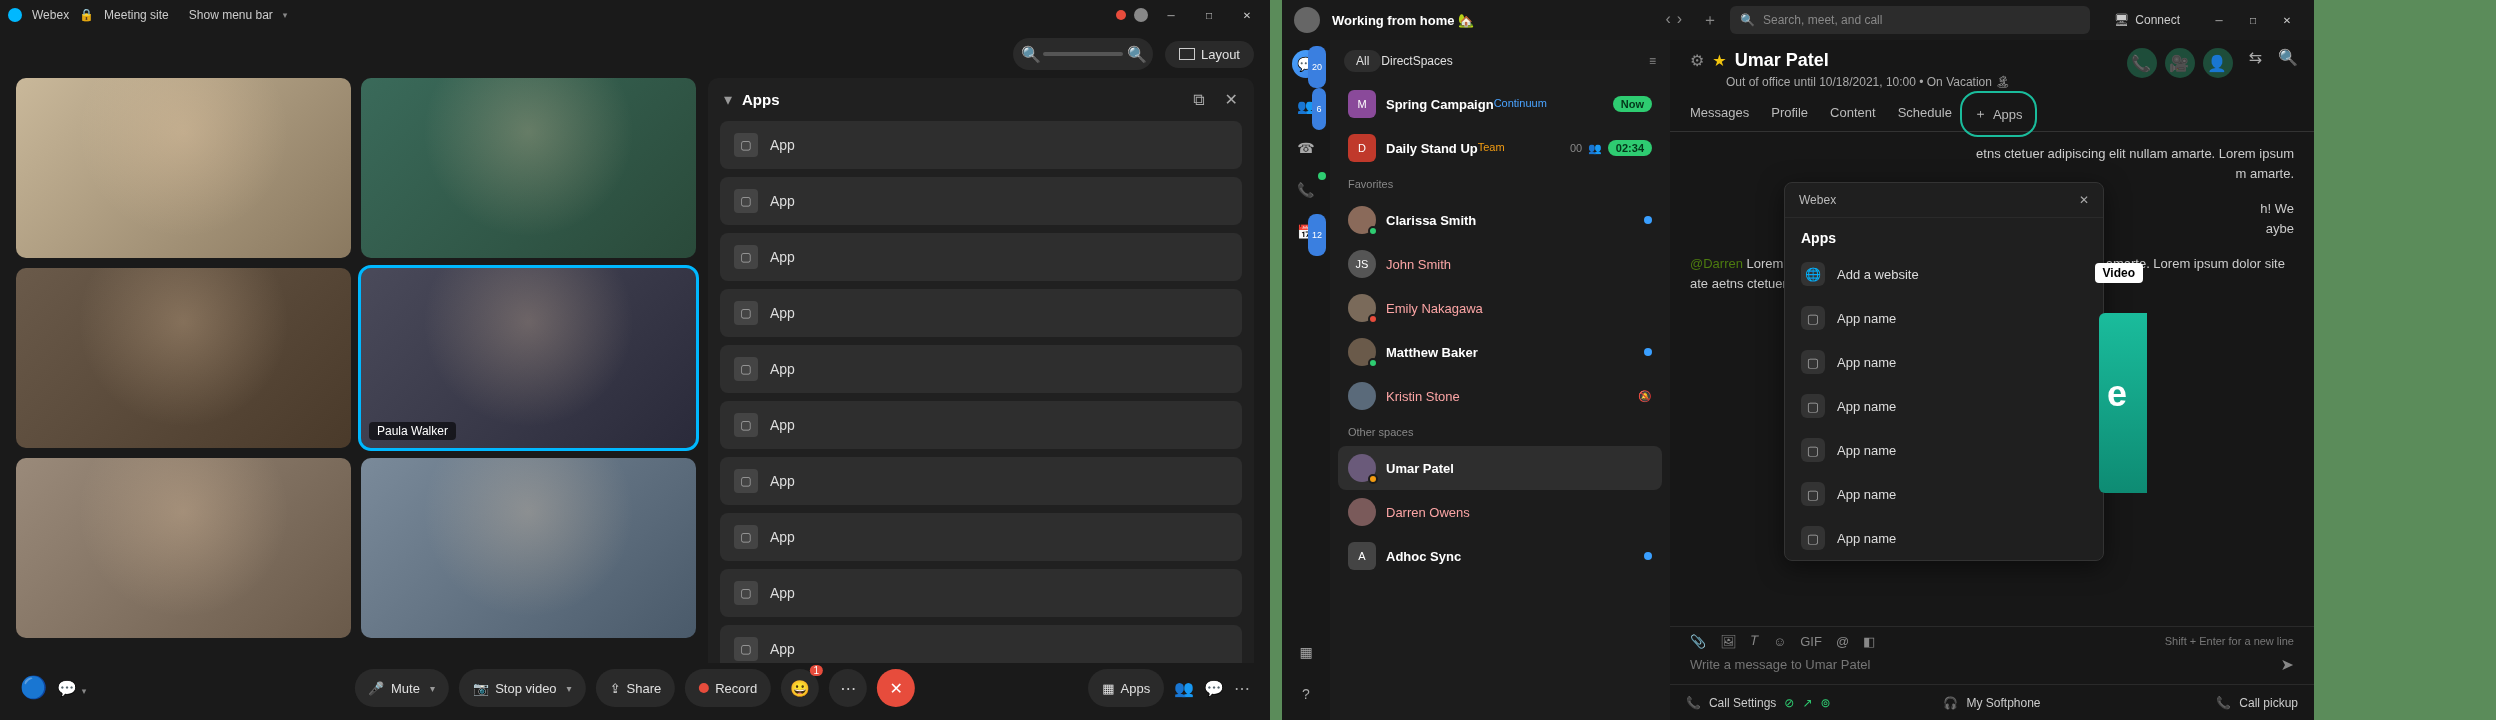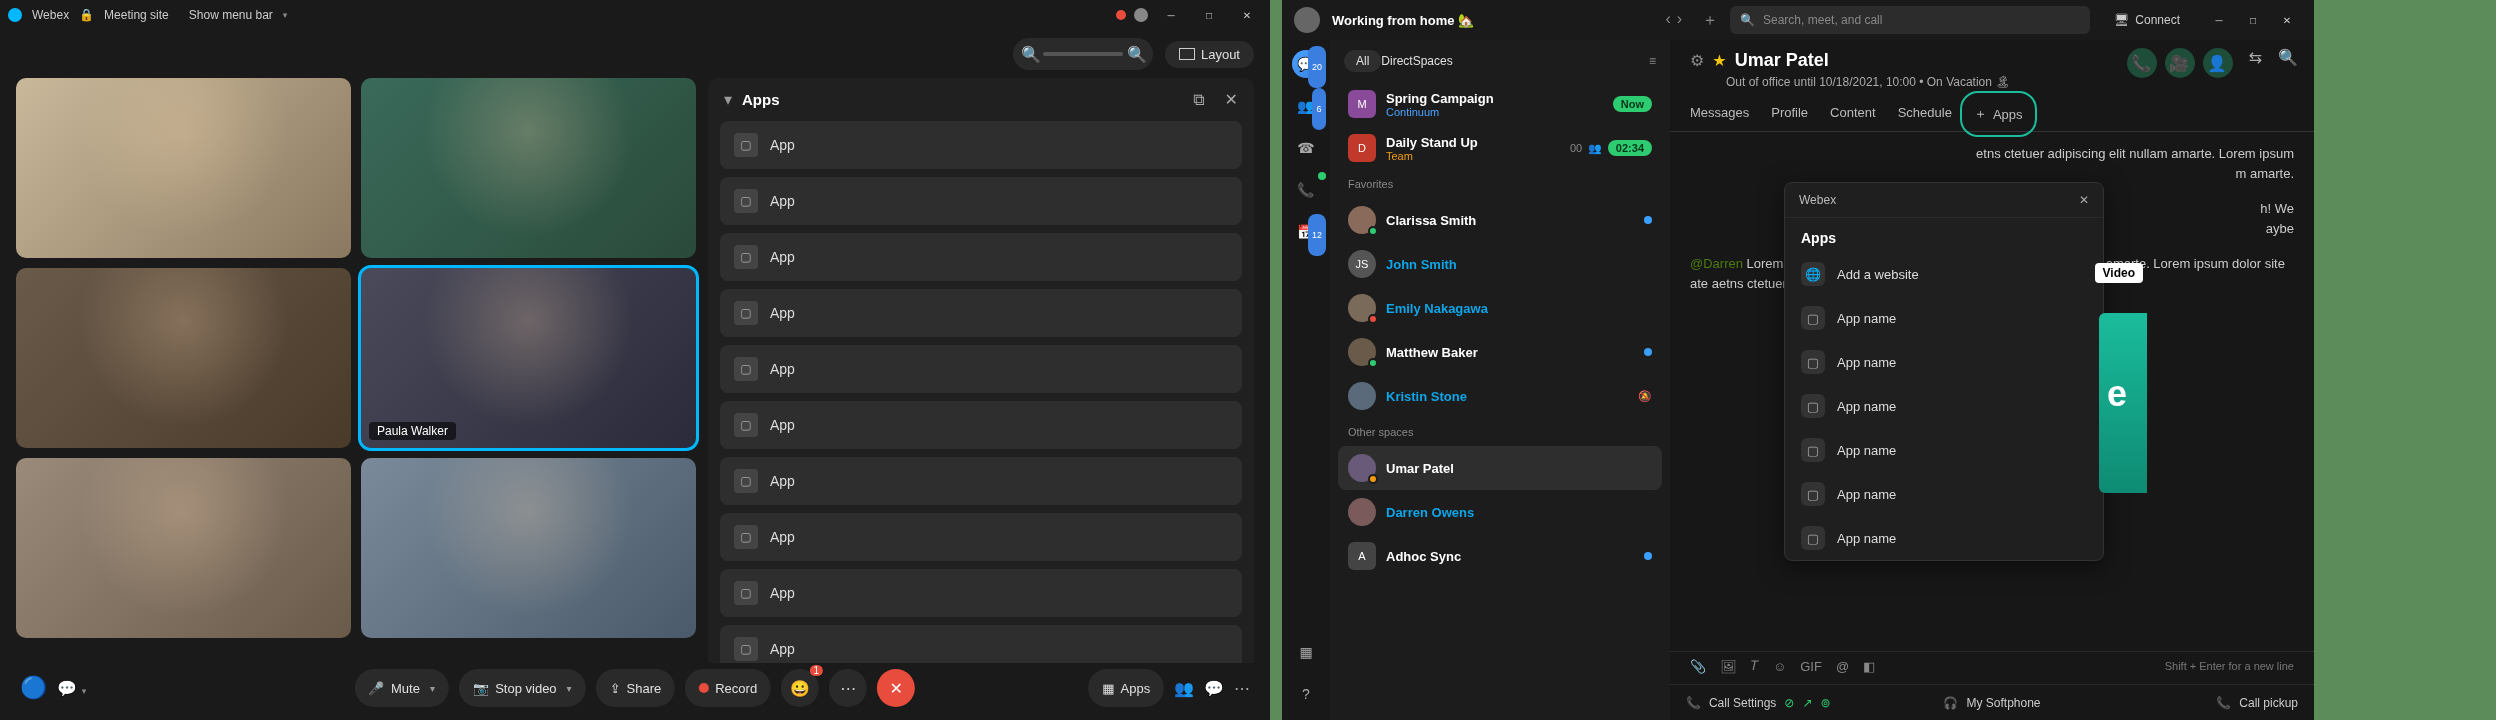--- a/index.html
+++ b/index.html
@@ -74,22 +74,22 @@
 .filter-pill{background:#2e2e2e;border-radius:12px;padding:4px 12px}
 .filter-row .opts{margin-left:auto;color:#888}
 .space-list{flex:1;overflow-y:auto;padding:0 8px}
 .section-lbl{font-size:11px;color:#888;padding:8px 10px}
 .space-item{display:flex;align-items:center;gap:10px;padding:8px 10px;border-radius:8px;position:relative}
 .space-item.selected{background:#2e2e2e}
 .sp-av{width:28px;height:28px;border-radius:14px;background:#555;display:flex;align-items:center;justify-content:center;font-size:11px;color:#fff;position:relative;flex-shrink:0}
 .sp-av.sq{border-radius:6px}
 .presence{position:absolute;bottom:-2px;right:-2px;width:10px;height:10px;border-radius:5px;border:2px solid #1c1c1c}
 .presence.grn{background:#2ecc71}.presence.red{background:#e74c3c}.presence.orn{background:#f39c12}
-.sp-txt{display:flex;flex-direction:column;min-width:0}
-.sp-name{font-size:13px;color:#0ea5e9;font-weight:700}
+.sp-txt{display:flex;flex-direction:row;min-width:0}
+.sp-name{font-size:13px;color:#fca5a5;font-weight:400}
 .sp-name.bold{font-weight:700;color:#fff}
 .sp-sub{font-size:11px;color:#4aa3ff}
 .sp-sub.orn{color:#f39c12}
 .sp-meta{margin-left:auto;display:flex;align-items:center;gap:6px;font-size:11px;color:#888}
 .now-pill{background:#2ecc71;color:#04361a;font-size:11px;padding:2px 8px;border-radius:10px;font-weight:600}
 .time-pill{background:#2ecc71;color:#04361a;font-size:11px;padding:2px 8px;border-radius:10px;font-weight:600}
 .blue-dot{width:8px;height:8px;border-radius:4px;background:#3a9fff}
 
 .convo{flex:1;display:flex;flex-direction:column;position:relative;background:#171717}
 .convo-hdr{padding:10px 20px 0 20px}
@@ -504,20 +504,24 @@
         <div class="compose-icons">
           <span>📎</span>
           <span>🖼</span>
           <span>𝑇</span>
           <span>☺</span>
           <span>GIF</span>
           <span>@</span>
           <span>◧</span>
           <span class="hint">Shift + Enter for a new line</span>
         </div>
+        <div class="compose-input">
+          <input placeholder="Write a message to Umar Patel" style="">
+          <span style="color:#888">➤</span>
+        </div>
       </div>
 
       <div class="footer-bar">
         <div class="seg">
           <span>📞</span>
           <span>Call Settings</span>
           <span style="color:#2ecc71">⊘</span>
           <span style="color:#2ecc71">↗</span>
           <span style="color:#2ecc71">⊚</span>
         </div>

